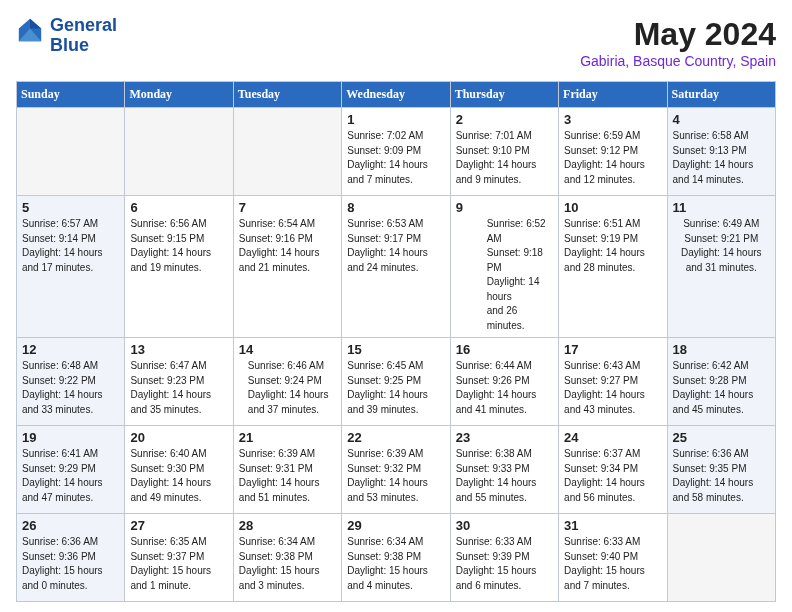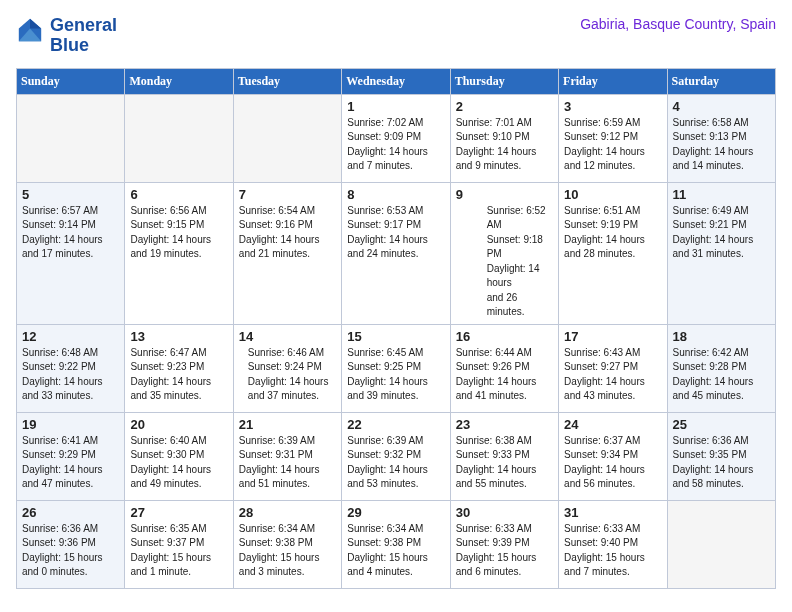--- a/index.html
+++ b/index.html
@@ -94,20 +94,21 @@
       <polygon points="20,4 36,18 36,36 20,36 4,36 4,18" fill="#2a6bbf"></polygon>
       <polygon points="20,4 36,18 20,18" fill="#1a4fa0"></polygon>
       <polygon points="20,18 36,36 4,36" fill="#4a8fd0"></polygon>
     </svg>
     <div class="logo-text">
       <div>General</div>
       <div>Blue</div>
     </div>
   </div>
   <div class="title-block">
+    <div class="month-title">May 2024</div>
     <div class="subtitle">Gabiria, Basque Country, Spain</div>
   </div>
 </div>
 
 <table>
   <thead>
     <tr id="weekday-header">
         <th>Sunday</th>
         <th>Monday</th>
         <th>Tuesday</th>
@@ -189,21 +190,21 @@
         </td>
         <td>
           <span class="day-num">10</span>
           <div class="day-info" style="white-space: pre-line;">Sunrise: 6:51 AM
 Sunset: 9:19 PM
 Daylight: 14 hours
 and 28 minutes.</div>
         </td>
         <td class="weekend">
           <span class="day-num">11</span>
-          <div class="day-info" style="white-space: pre-line;">Sunrise: 6:49 AM
+          <div class="day-info" style="white-space: pre-line; text-align: center;">Sunrise: 6:49 AM
 Sunset: 9:21 PM
 Daylight: 14 hours
 and 31 minutes.</div>
         </td>
       </tr>
       <tr>
         <td class="weekend">
           <span class="day-num">12</span>
           <div class="day-info" style="white-space: pre-line;">Sunrise: 6:48 AM
 Sunset: 9:22 PM

